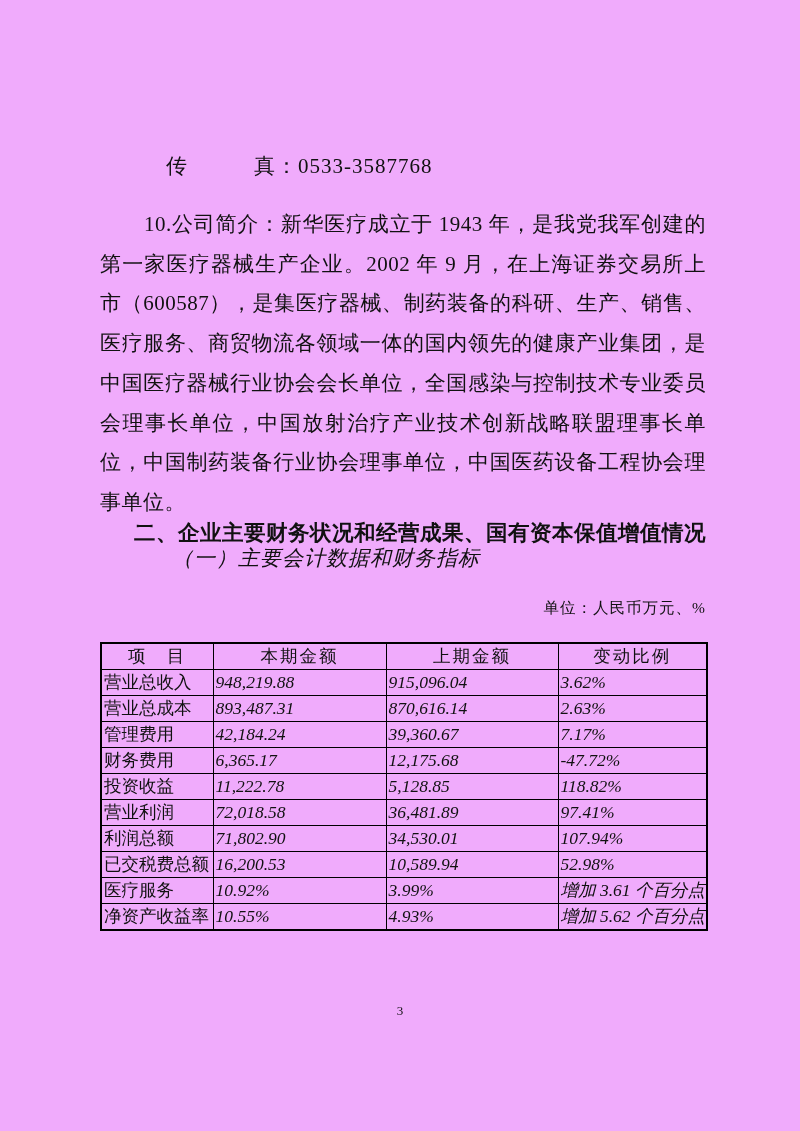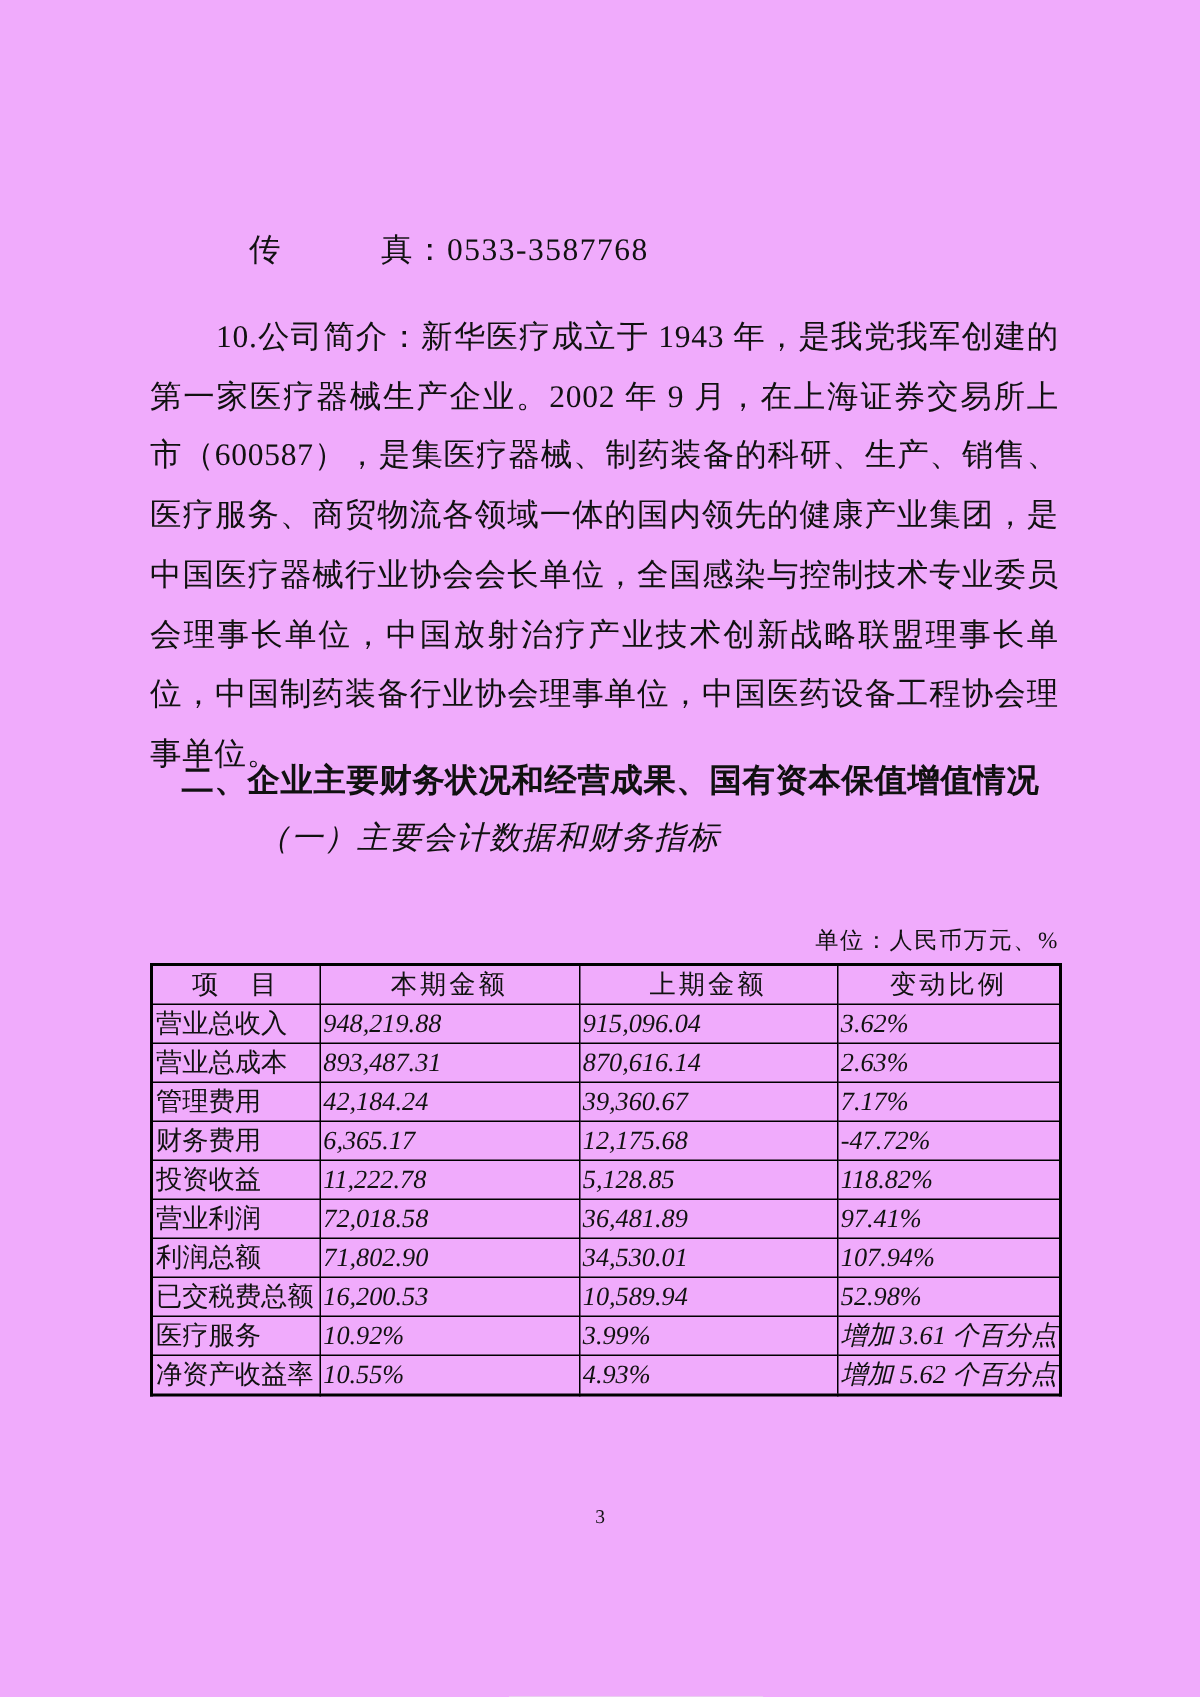--- a/index.html
+++ b/index.html
@@ -36,39 +36,39 @@
     line-height: 39.7px;
     text-align: justify;
     text-indent: 44px;
     letter-spacing: 0.5px;
   }
   .section-heading {
     position: absolute;
     top: 502px;
     left: 118px;
     width: 600px;
-    margin: 3px;
+    margin: 16px;
     font-family: "Liberation Sans", "DejaVu Sans", sans-serif;
     font-size: 21.5px;
     font-weight: bold;
     letter-spacing: 0.5px;
   }
   .subsection-heading {
     position: absolute;
     top: 544px;
     left: 172px;
     margin: 0;
     font-size: 21px;
     font-weight: normal;
     font-style: italic;
     letter-spacing: 1px;
   }
   .unit-note {
     position: absolute;
-    top: 617px;
+    top: 598px;
     left: 100px;
     width: 606px;
     text-align: right;
     font-size: 15.5px;
     letter-spacing: 1px;
   }
   .fin-table {
     position: absolute;
     top: 642px;
     left: 100px;

